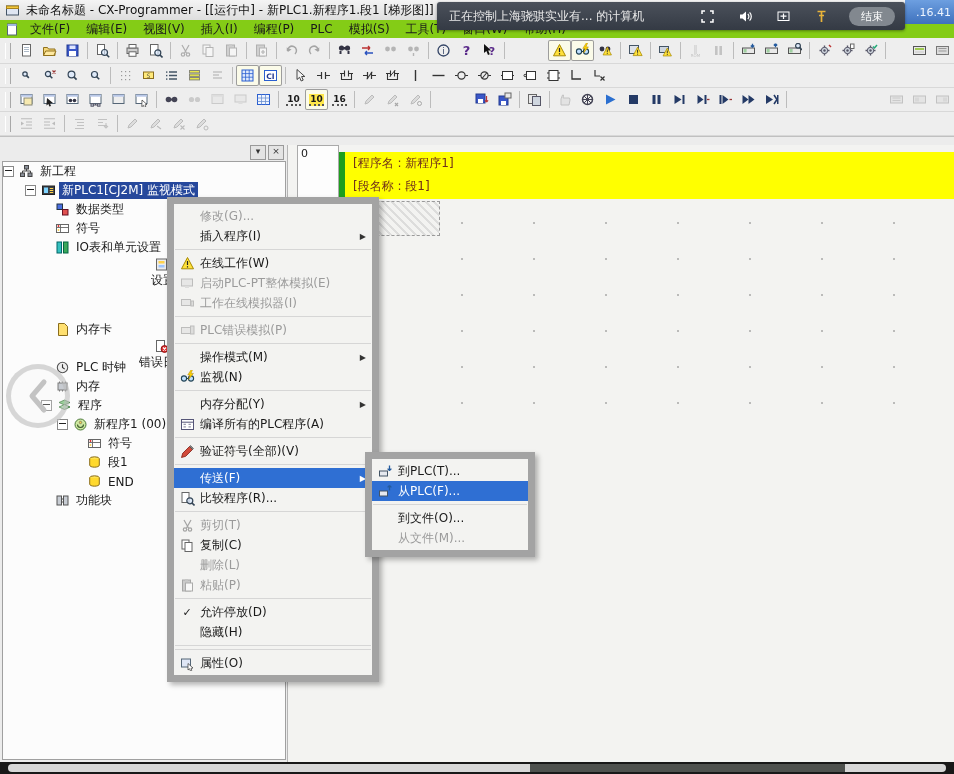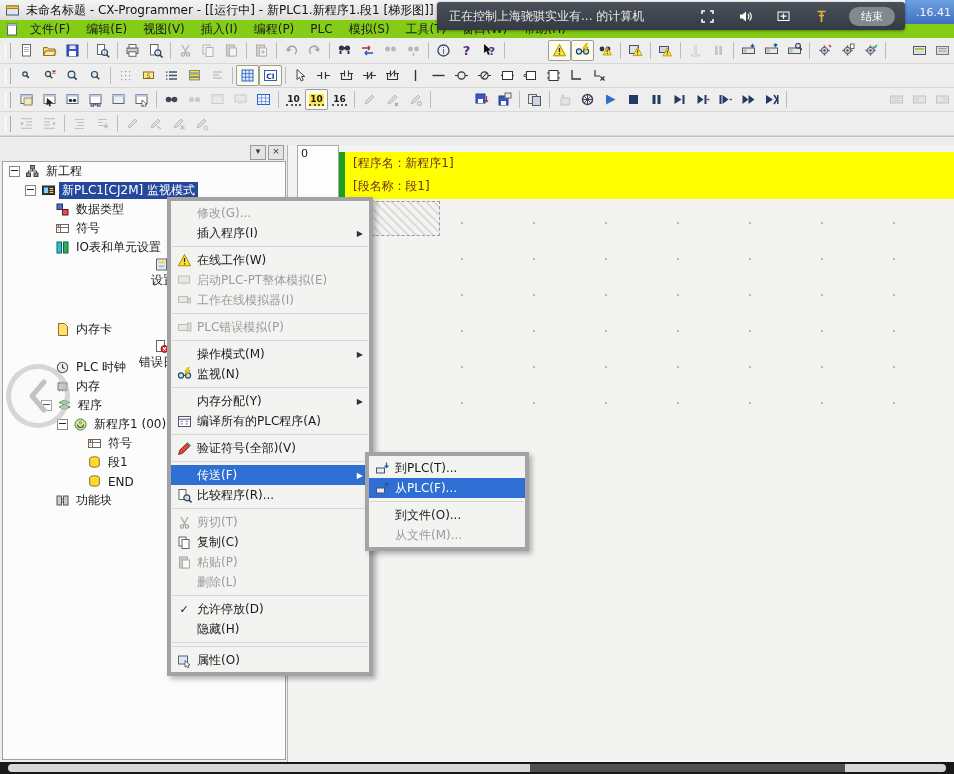--- a/index.html
+++ b/index.html
@@ -40,21 +40,21 @@
   
   #editor{left:287px;top:8px;right:0;bottom:0;background:#f3f3f1;border-left:1px solid #b5b5b5}
   #numcell{position:absolute;left:9px;top:0;width:42px;height:92px;background:#fdfdfd;border:1px solid #aaa;font-size:11px;padding:1px 3px;box-sizing:border-box}
   #banner{position:absolute;left:51px;top:7px;right:0;height:47px;background:#ffff00;border-left:6px solid #1e9e1e}
   #banner div{height:23px;line-height:23px;padding-left:8px;color:#70301a}
   #hatch{position:absolute;left:58px;top:56px;width:92px;height:33px;border:1px dashed #9a9a9a;
          background:repeating-linear-gradient(45deg,rgba(180,180,180,.35) 0 2px,transparent 2px 6px)}
   #dots{position:absolute;left:170px;right:4px;top:48px;height:230px;
         background-image:radial-gradient(#8f8f8f 1px,transparent 1.4px);background-size:72px 36px;background-position:40px 12px;opacity:.8}
   
-  .cmenu{position:absolute;background:#f3f3f1;border:4px solid #a3a3a3;box-shadow:3px 3px 5px rgba(0,0,0,.28);padding:2px 0;z-index:40}
+  .cmenu{position:absolute;background:#f3f3f1;border:7px solid #a3a3a3;box-shadow:3px 3px 5px rgba(0,0,0,.28);padding:2px 0;z-index:40}
   .mi{height:20px;display:flex;align-items:center;padding-right:6px;white-space:nowrap}
   .mi .ic{width:26px;display:flex;justify-content:center;flex:none}
   .mi .chk{font-size:11px}
   .mi .arr{margin-left:auto;font-size:8px;color:#333;padding-left:10px}
   .mi.hl{background:#2f6fd3;color:#fff}
   .mi.hl .arr{color:#fff}
   .mi.dis{color:#9b9b9b}
   .mi.dis .ic{filter:grayscale(1);opacity:.5}
   .msep{height:1px;background:#d6d6d6;margin:3px 1px}
   #ctxmenu{left:167px;top:197px;width:198px}
@@ -796,21 +796,21 @@
     </div>
   </div>
 
 <div id="workspace" class="abs">
   <div id="treewrap" class="abs">
     <div id="treehead">
       <div class="hb">▾</div>
       <div class="hb">×</div>
     </div>
     <div id="treebody">
-        <div class="trow" style="padding-left: 6px;">
+        <div class="trow" style="">
           <span class="exp"></span>
           <span class="icon" style="margin-right: 3px;">
             <svg width="15" height="15" viewBox="0 0 15 15">
               <rect x="5.5" y="1.5" width="4" height="3.5" fill="#8a8f98" stroke="#444"></rect>
               <rect x="1.5" y="9" width="4" height="3.5" fill="#8a8f98" stroke="#444"></rect>
               <rect x="9" y="9" width="4" height="3.5" fill="#8a8f98" stroke="#444"></rect>
               <path d="M7.5 5v2M3.5 9V7h8v2" fill="none" stroke="#444" stroke-width="1"></path>
             </svg>
           </span>
           <span class="lbl">新工程</span>
@@ -1113,32 +1113,32 @@
     <div class="mi">
       <span class="ic">
         <svg width="15" height="15" viewBox="0 0 15 15">
           <rect x="2" y="2" width="7" height="9" fill="#fff" stroke="#666"></rect>
           <rect x="5" y="4.5" width="7" height="9" fill="#fff" stroke="#666"></rect>
         </svg>
       </span>
       <span>复制(C)</span>
     </div>
     <div class="mi dis">
+      <span class="ic"></span>
+      <span>删除(L)</span>
+    </div>
+    <div class="mi dis">
       <span class="ic">
         <svg width="15" height="15" viewBox="0 0 15 15">
           <rect x="2.5" y="2" width="8" height="11" fill="#c9a36a" stroke="#7a5a2a"></rect>
           <rect x="5" y="1" width="3" height="2.5" fill="#9a9a9a"></rect>
           <rect x="5.5" y="5" width="7" height="8" fill="#fff" stroke="#666"></rect>
         </svg>
       </span>
       <span>粘贴(P)</span>
-    </div>
-    <div class="mi dis">
-      <span class="ic"></span>
-      <span>删除(L)</span>
     </div>
     <div class="msep"></div>
     <div class="mi">
       <span class="ic">
         <span class="chk">✓</span>
       </span>
       <span>允许停放(D)</span>
     </div>
     <div class="mi">
       <span class="ic"></span>

